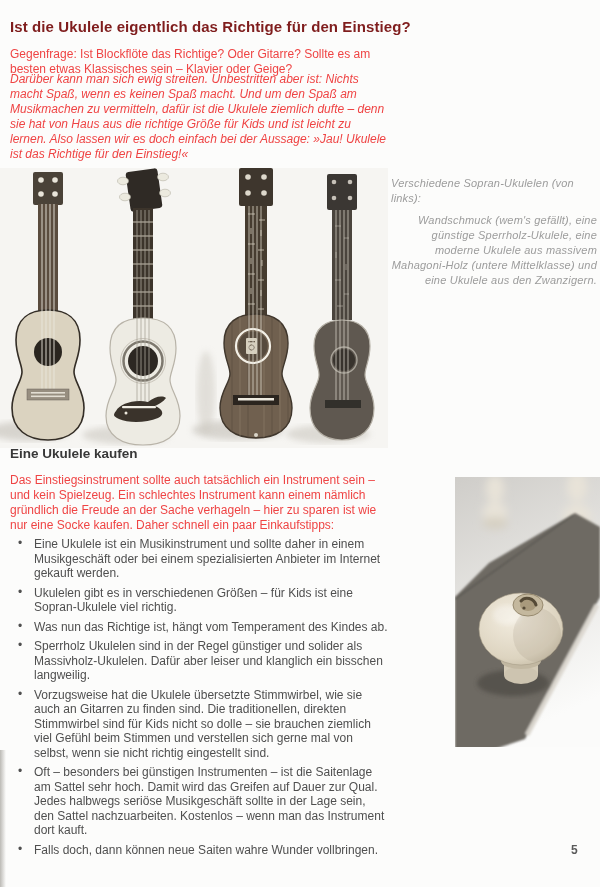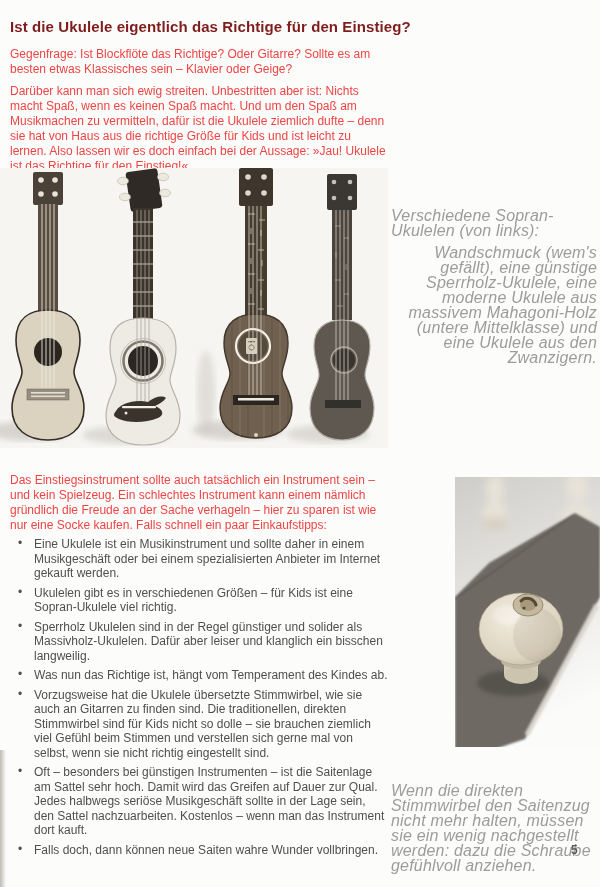--- a/index.html
+++ b/index.html
@@ -14,21 +14,21 @@
     background:#fcfcfb;
     overflow:hidden;
   }
   .h1{
     position:absolute;left:10px;top:18px;width:440px;
     font-size:15px;font-weight:bold;color:#7f1d1d;
     letter-spacing:.1px;white-space:nowrap;
   }
   .bodytext{color:#ef4444;font-size:12px;line-height:15px;}
   .p1{position:absolute;left:10px;top:47px;width:378px;}
-  .p2{position:absolute;left:10px;top:84px;width:380px;}
+  .p2{position:absolute;left:10px;top:72px;width:380px;font-style:italic;}
   .h2{
     position:absolute;left:10px;top:446px;width:300px;
     font-size:13.5px;font-weight:bold;color:#383838;
   }
   .p3{position:absolute;left:10px;top:473px;width:380px;}
   .tips{
     position:absolute;left:10px;top:537px;width:382px;
     margin:0;padding:0;list-style:none;
     color:#4f4f4f;font-size:12px;line-height:14.5px;
   }
@@ -37,22 +37,22 @@
     padding-left:24px;
     margin:0 4px 5px 0;
   }
   .tips li::before{
     content:"•";
     position:absolute;left:8px;top:-1px;
     color:#4f4f4f;font-size:12px;
   }
   .caption{
     position:absolute;
-    color:#9c9c9c;font-size:16px;line-height:15px;
-    font-style:italic;letter-spacing:.2px;margin-top:32px;
+    color:#9c9c9c;font-size:11px;line-height:15px;
+    font-style:italic;letter-spacing:.2px;
   }
   .cap1{left:391px;top:176px;width:206px;}
   .cap1 .cap-body{margin-top:7px;text-align:right;}
   .cap2{left:391px;top:751px;width:206px;}
   .fig1{position:absolute;left:0;top:168px;width:388px;height:280px;}
   .fig2{position:absolute;left:455px;top:477px;width:145px;height:270px;}
   .pagenum{
     position:absolute;left:571px;top:843px;
     font-size:12px;font-weight:bold;color:#5a5a5a;
   }
@@ -224,27 +224,28 @@
         <rect x="325" y="232" width="36" height="8" fill="#32302b"></rect>
       </g>
     </svg>
   </div>
 
   <div class="caption cap1">
     <div class="cap-intro">Verschiedene Sopran-Ukulelen (von links):</div>
     <div class="cap-body">Wandschmuck (wem's gefällt), eine günstige Sperrholz-Ukulele, eine moderne Ukulele aus massivem Mahagoni-Holz (untere Mittelklasse) und eine Ukulele aus den Zwanzigern.</div>
   </div>
 
-  <div class="bodytext p3">Das Einstiegsinstrument sollte auch tatsächlich ein Instrument sein – und kein Spielzeug. Ein schlechtes Instrument kann einem nämlich gründlich die Freude an der Sache verhageln – hier zu sparen ist wie nur eine Socke kaufen. Falls schnell ein paar Einkaufstipps:</div>
+  <div class="h2">Eine Ukulele kaufen</div>
+  <div class="bodytext p3">Das Einstiegsinstrument sollte auch tatsächlich ein Instrument sein – und kein Spielzeug. Ein schlechtes Instrument kann einem nämlich gründlich die Freude an der Sache verhageln – hier zu sparen ist wie nur eine Socke kaufen. Daher schnell ein paar Einkaufstipps:</div>
 
   <ul class="tips">
     <li>Eine Ukulele ist ein Musikinstrument und sollte daher in einem Musikgeschäft oder bei einem spezialisierten Anbieter im Internet gekauft werden.</li>
     <li>Ukulelen gibt es in verschiedenen Größen – für Kids ist eine Sopran-Ukulele viel richtig.</li>
+    <li>Was nun das Richtige ist, hängt vom Temperament des Kindes ab.</li>
     <li>Sperrholz Ukulelen sind in der Regel günstiger und solider als Massivholz-Ukulelen. Dafür aber leiser und klanglich ein bisschen langweilig.</li>
-    <li>Was nun das Richtige ist, hängt vom Temperament des Kindes ab.</li>
     <li>Vorzugsweise hat die Ukulele übersetzte Stimmwirbel, wie sie auch an Gitarren zu finden sind. Die traditionellen, direkten Stimmwirbel sind für Kids nicht so dolle – sie brauchen ziemlich viel Gefühl beim Stimmen und verstellen sich gerne mal von selbst, wenn sie nicht richtig eingestellt sind.</li>
     <li>Oft – besonders bei günstigen Instrumenten – ist die Saitenlage am Sattel sehr hoch. Damit wird das Greifen auf Dauer zur Qual. Jedes halbwegs seriöse Musikgeschäft sollte in der Lage sein, den Sattel nachzuarbeiten. Kostenlos – wenn man das Instrument dort kauft.</li>
     <li>Falls doch, dann können neue Saiten wahre Wunder vollbringen.</li>
   </ul>
 
   <div class="fig2">
     <svg width="145" height="270" viewBox="0 0 145 270" xmlns="http://www.w3.org/2000/svg">
       <defs>
         <linearGradient id="bgg" x1="0" y1="0" x2="0.25" y2="1">
           <stop offset="0" stop-color="#cfcdc9"></stop>
@@ -294,19 +295,18 @@
         <ellipse cx="82" cy="158" rx="24" ry="27" fill="#8d8470" opacity="0.16"></ellipse>
         <ellipse cx="52" cy="138" rx="14" ry="10" fill="#ffffff" opacity="0.3" filter="url(#b2)"></ellipse>
         <ellipse cx="73" cy="128" rx="15" ry="11" fill="#c4b89e" stroke="#978a6f" stroke-width="1"></ellipse>
         <ellipse cx="73" cy="128" rx="8" ry="6" fill="#a99a7c"></ellipse>
         <path d="M66,124 C70,119 79,121 81,128" fill="none" stroke="#554a36" stroke-width="3" stroke-linecap="round"></path>
         <circle cx="69" cy="131" r="1.6" fill="#554a36"></circle>
       </g>
     </svg>
   </div>
 
-  <div class="caption cap2">Wenn die direkten Stimmwirbel den Saitenzug nicht mehr halten, müssen sie ein wenig nachgestellt werden: dazu die Schraube gefühlvoll anziehen.</div>
 
   <div class="pagenum">5</div>
 
   <div class="edge-shadow"></div>
 
 </div>
 
 </body></html>

